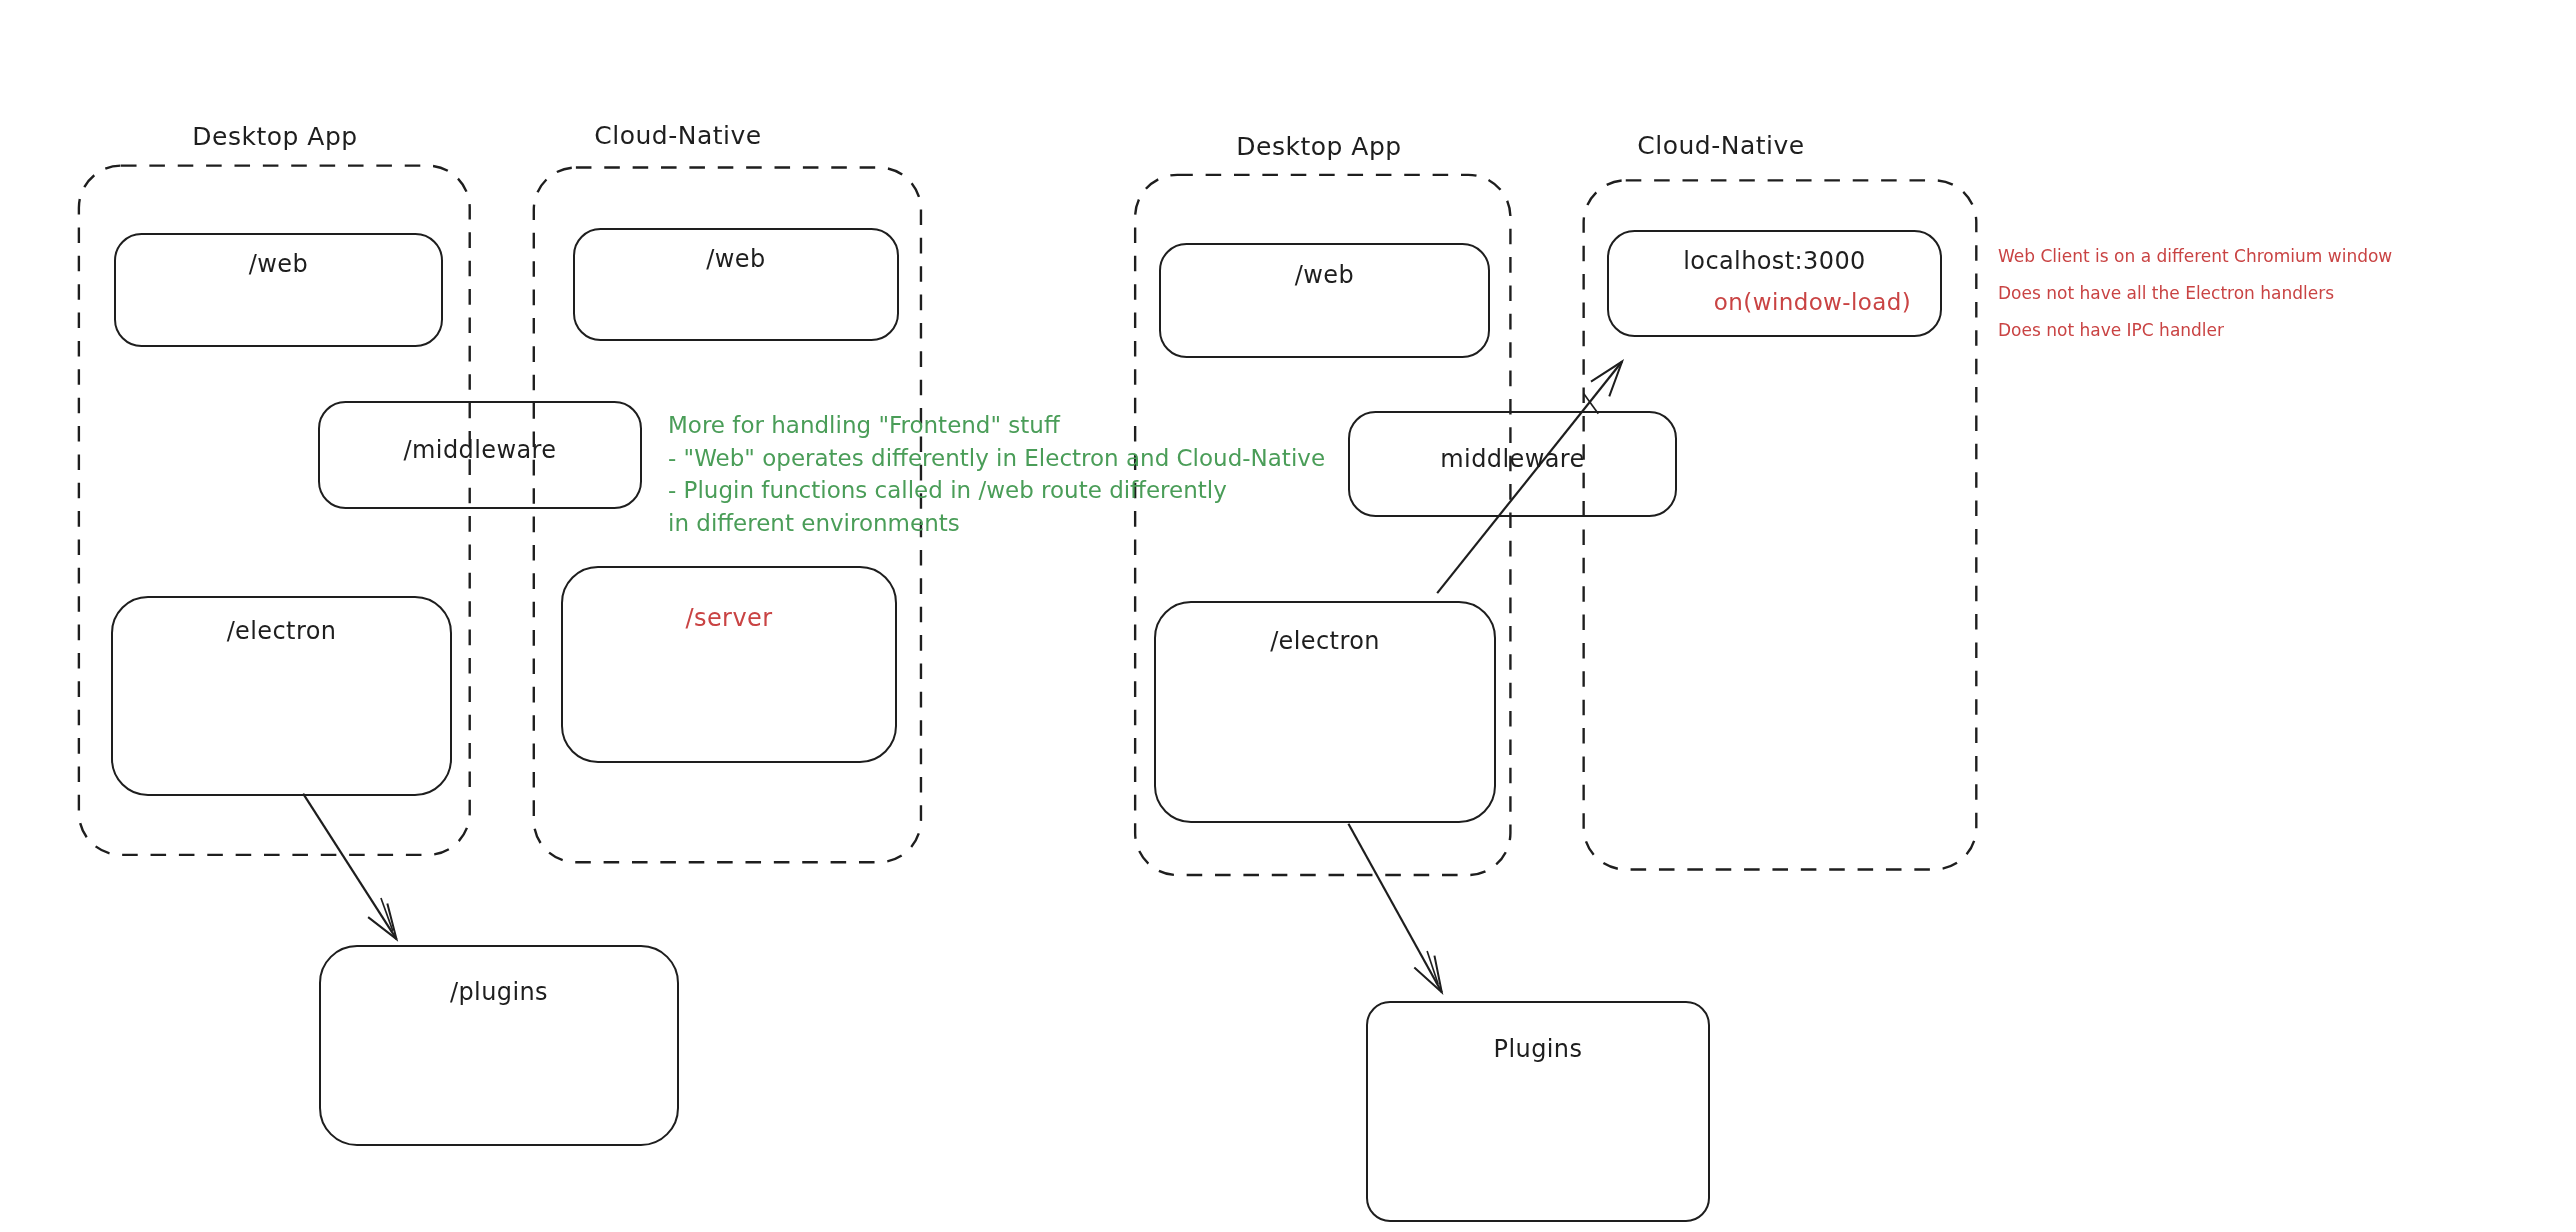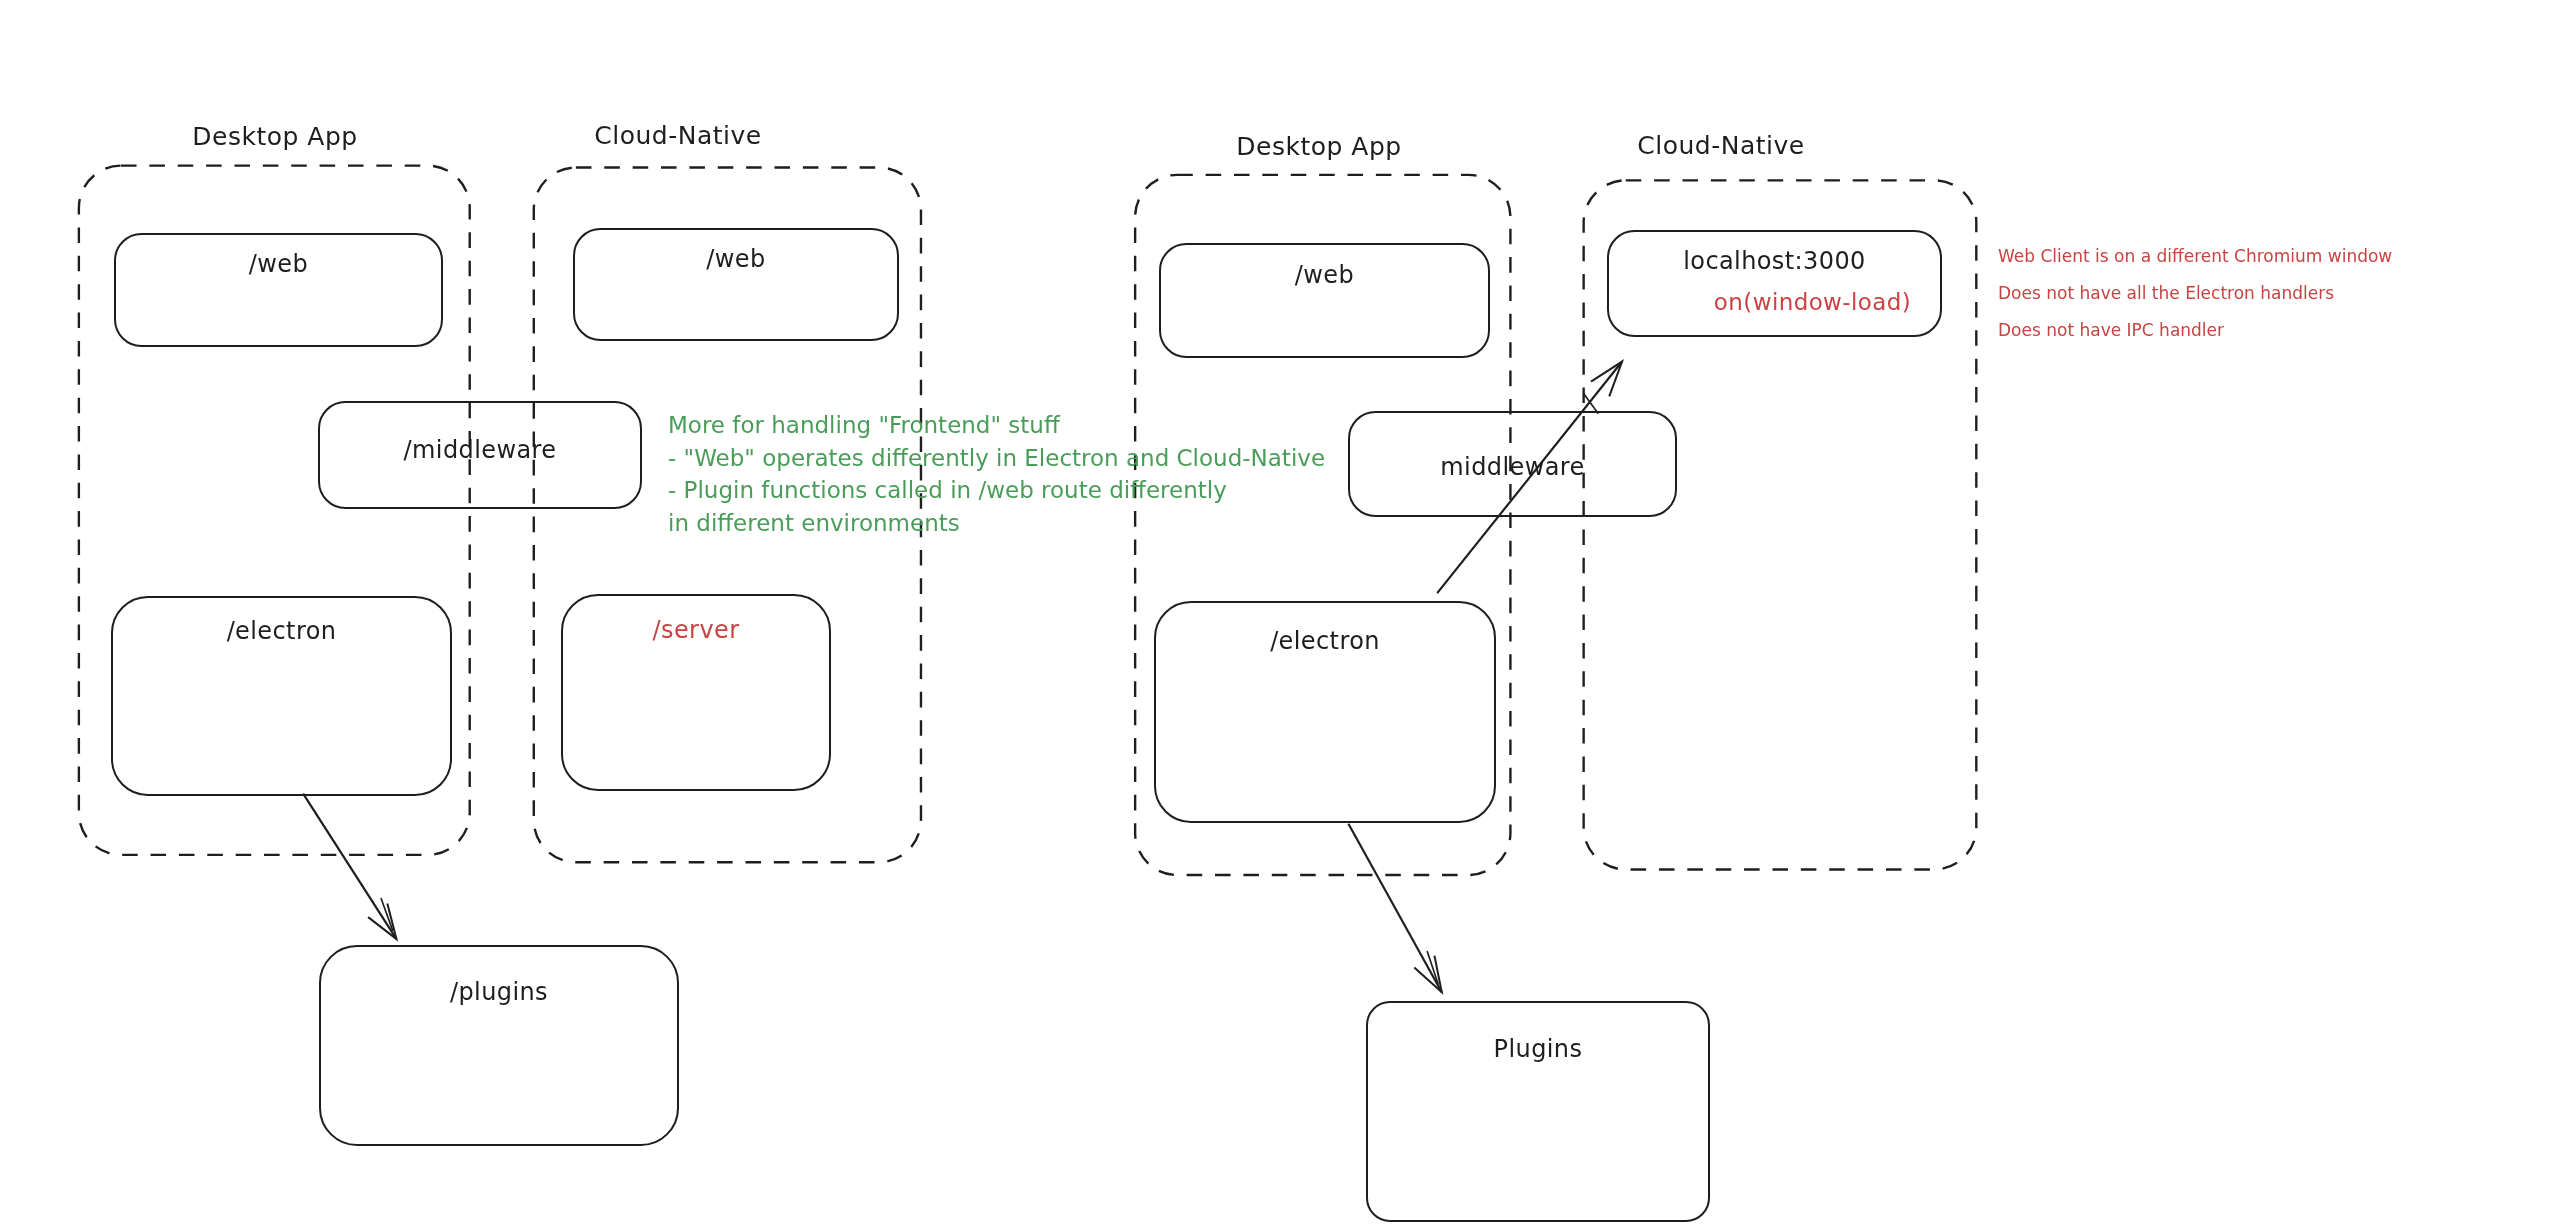--- a/index.html
+++ b/index.html
@@ -89,38 +89,38 @@
   </div>
 
   <div class="node" style="left:318px;top:401px;width:324px;height:108px;border-radius:27.5px;padding-top:33px">
     <span class="node-label">/middleware</span>
   </div>
 
   <div class="node" style="left:111px;top:596px;width:341px;height:200px;border-radius:37px;padding-top:19px">
     <span class="node-label">/electron</span>
   </div>
 
-  <div class="node" style="left:561px;top:594px;width:270px;height:197px;border-radius:37px;padding-top:20px">
+  <div class="node" style="left:561px;top:566px;width:336px;height:197px;border-radius:37px;padding-top:36px">
     <span class="node-label red">/server</span>
   </div>
 
   <div class="node" style="left:319px;top:945px;width:360px;height:201px;border-radius:38px;padding-top:31px">
     <span class="node-label">/plugins</span>
   </div>
 
   <div class="node" style="left:1159px;top:243px;width:331px;height:115px;border-radius:27.5px;padding-top:15.6px">
     <span class="node-label">/web</span>
   </div>
 
   <div class="node" style="left:1607px;top:230px;width:335px;height:107px;border-radius:27.5px;padding-top:14.6px">
     <span class="node-label">localhost:3000</span>
     <span class="sub-label" style="top:57px">on(window-load)</span>
   </div>
 
-  <div class="node" style="left:1348px;top:411px;width:329px;height:106px;border-radius:27.5px;padding-top:40px">
+  <div class="node" style="left:1348px;top:411px;width:329px;height:106px;border-radius:27.5px;padding-top:32px">
     <span class="node-label">middleware</span>
   </div>
 
   <div class="node" style="left:1154px;top:601px;width:342px;height:222px;border-radius:37px;padding-top:24px">
     <span class="node-label">/electron</span>
   </div>
 
   <div class="node" style="left:1366px;top:1001px;width:344px;height:221px;border-radius:24px;padding-top:32px">
     <span class="node-label">Plugins</span>
   </div>

